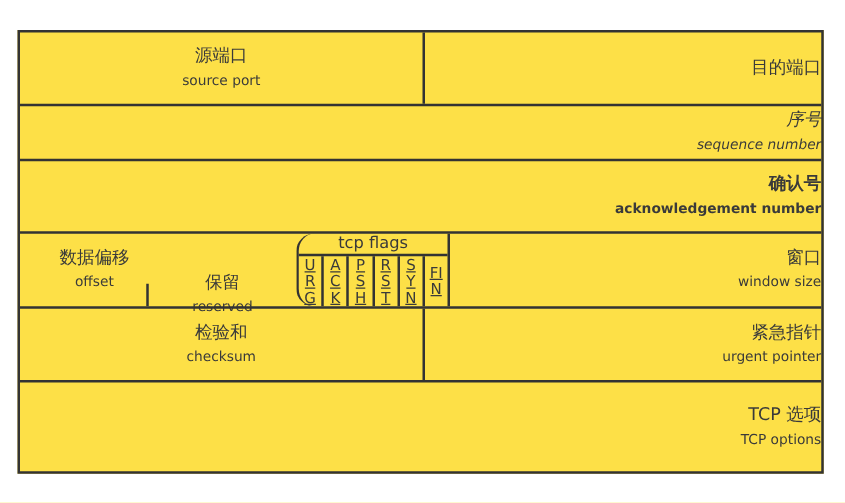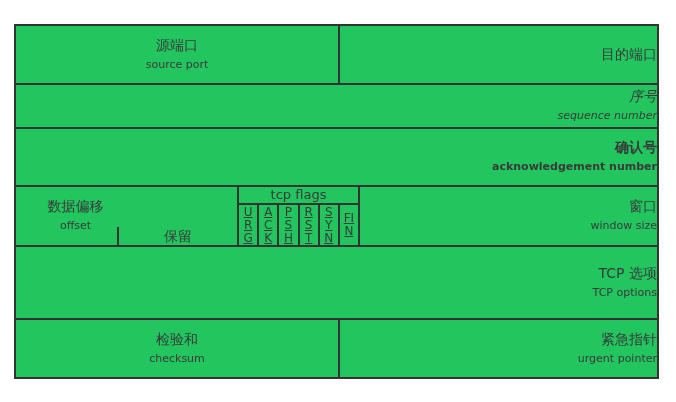--- a/index.html
+++ b/index.html
@@ -11,21 +11,21 @@
     position: relative;
     overflow: hidden;
   }
   .tbl {
     position: absolute;
     left: 14px; top: 24px;
     width: 645px; height: 355px;
     border: 2px solid #333333;
     display: flex;
     flex-direction: column;
-    background: #22c55e;
+    background: #fde047;
   }
   .row { display: flex; border-top: 2px solid #333333; }
   .row:first-child { border-top: none; }
   .r1 { height: 57px; }
   .r2 { height: 44px; font-style: italic; }
   .r3 { height: 58px; font-weight: bold; }
   .r4 { height: 60px; }
   .r5 { height: 59px; }
   .r6 { flex: 1; }
   .cell {
@@ -39,20 +39,21 @@
   .cell:first-child { border-left: none; }
   .grow { flex: 1; align-items: flex-end; }
   .half1 { width: 322px; }
   .c-offset { width: 83px; margin-left: 18px; }
   .c-reserved { width: 120px; margin-top: 40px; }
   .c-flags {
     width: 121px;
     padding: 0;
     align-items: stretch;
     justify-content: flex-start;
+    border-radius: 14px;
   }
   .zh { font-size: 14px; line-height: 19px; }
   .en { font-size: 11px; line-height: 19px; }
   .flags-header {
     height: 18px;
     border-bottom: 2px solid #333333;
     font-size: 13px;
     line-height: 16px;
     text-align: center;
   }
@@ -102,20 +103,21 @@
     </div>
   </div>
 
   <div class="row r4">
     <div class="cell c-offset">
       <div class="zh">数据偏移</div>
       <div class="en">offset</div>
     </div>
     <div class="cell c-reserved">
       <div class="zh">保留</div>
+      <div class="en">reserved</div>
     </div>
     <div class="cell c-flags">
       <div class="flags-header">tcp flags</div>
       <div class="flags-grid">
         <div class="flag">
           <span class="flag-letters">URG</span>
         </div>
         <div class="flag">
           <span class="flag-letters">ACK</span>
         </div>
@@ -132,31 +134,31 @@
           <span class="flag-letters">FIN</span>
         </div>
       </div>
     </div>
     <div class="cell grow">
       <div class="zh">窗口</div>
       <div class="en">window size</div>
     </div>
   </div>
 
-  <div class="row r6">
-    <div class="cell grow">
-      <div class="zh">TCP 选项</div>
-      <div class="en">TCP options</div>
-    </div>
-  </div>
-
   <div class="row r5">
     <div class="cell half1">
       <div class="zh">检验和</div>
       <div class="en">checksum</div>
     </div>
     <div class="cell grow">
       <div class="zh">紧急指针</div>
       <div class="en">urgent pointer</div>
     </div>
   </div>
 
+  <div class="row r6">
+    <div class="cell grow">
+      <div class="zh">TCP 选项</div>
+      <div class="en">TCP options</div>
+    </div>
+  </div>
+
 </div>
 
 </body></html>

